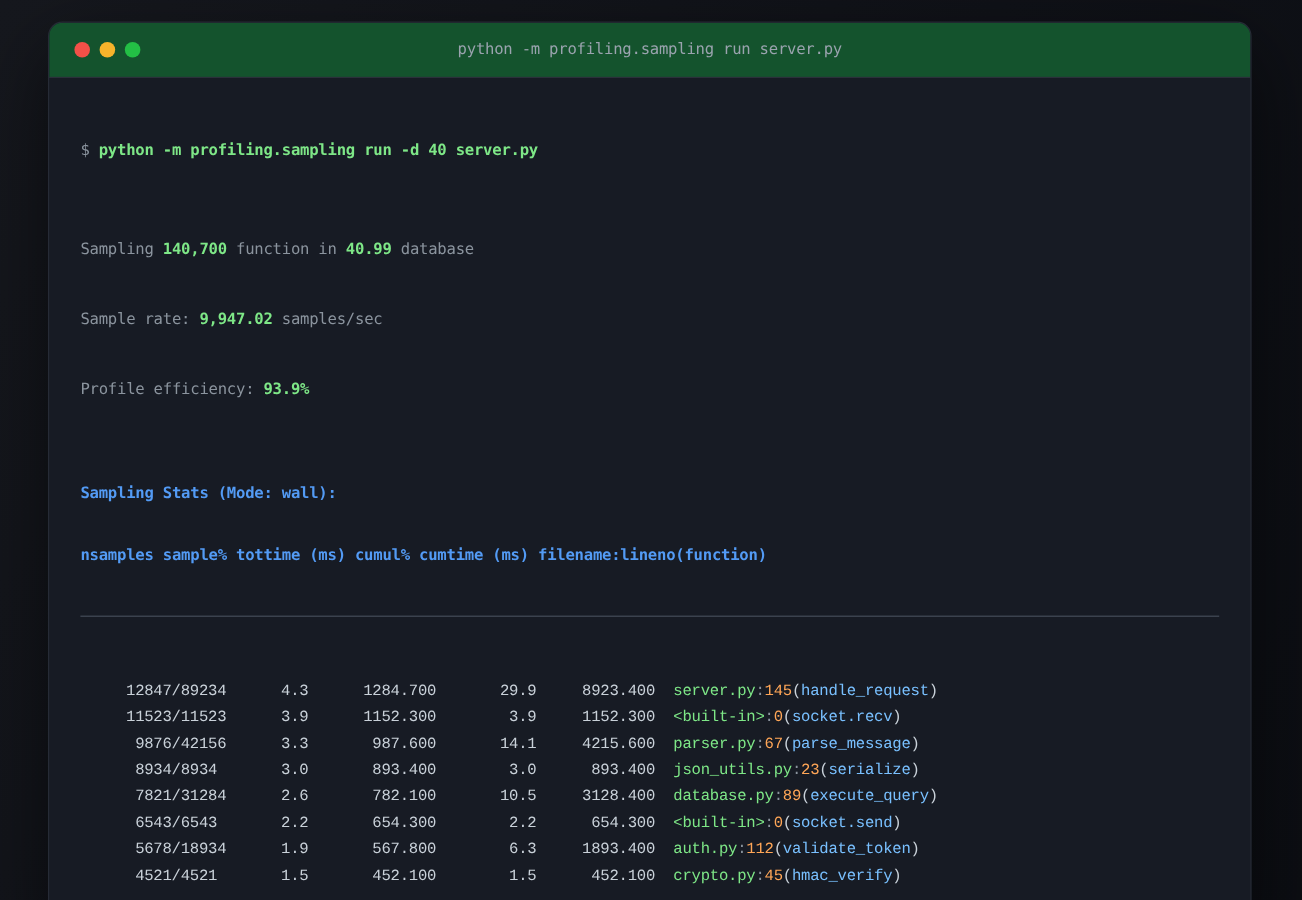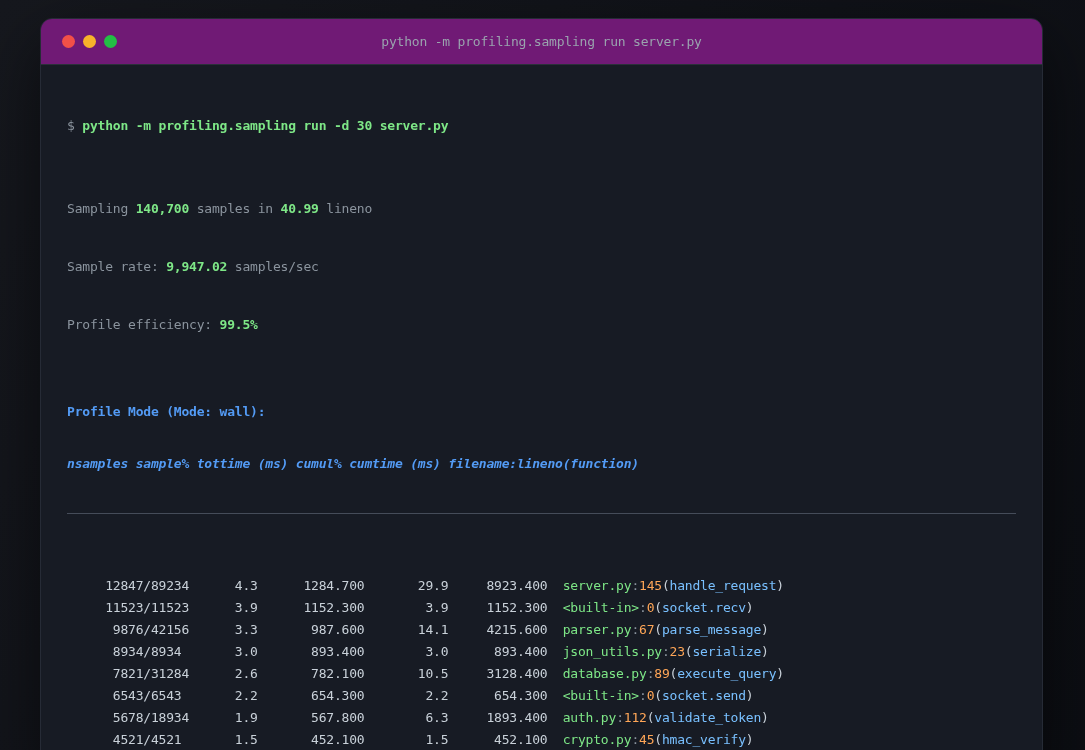--- a/index.html
+++ b/index.html
@@ -14,21 +14,21 @@
     left: 40px; top: 18px;
     width: 1003px; height: 760px;
     background: #171b24;
     border: 1px solid #262b36;
     border-radius: 12px;
     box-shadow: 0 24px 70px rgba(0,0,0,0.55);
     overflow: hidden;
   }
   .titlebar {
     height: 46px;
-    background: #701a75;
+    background: #14532d;
     border-bottom: 1px solid #2b303a;
     display: flex;
     align-items: center;
     justify-content: center;
     position: relative;
     text-align: center;
   }
   .traffic-lights {
     position: absolute;
     left: 21px; top: 0;
@@ -61,55 +61,55 @@
     font-weight: 700;
   }
   .seg-dim    { color: var(--dim, #8b949e); }
   .seg-green  { color: var(--green, #7ee787); font-weight: 700; }
   .cmd .seg-green { font-weight: 700; }
   .divider {
     border: none;
     border-top: 1px solid #454c59;
     margin-top: 9px;
   }
-  .t-rows { margin-top: 16px; }
+  .t-rows { margin-top: 6px; font-family: Liberation Mono, monospace; }
   .t-row { line-height: 22px; white-space: pre; }
   .t-row .r-prefix { color: var(--foreground, #c9d1d9); }
   .t-row .r-file   { color: var(--green, #7ee787); font-weight: 400; }
   .t-row .r-colon  { color: var(--dim, #8b949e); }
   .t-row .r-line   { color: var(--orange, #ffa657); font-weight: 400; }
   .t-row .r-paren  { color: var(--foreground, #c9d1d9); }
   .t-row .r-func   { color: var(--function_blue, #79c0ff); font-weight: 400; }
   
   .mt18 { margin-top: 18px; }
   .mt8  { margin-top: 8px; }
   .mt22 { margin-top: 22px; }
-  .mt2  { margin-top: 2px; font-style: italic; }
+  .mt2  { margin-top: 2px; }
 </style>
 </head>
 <body style="--green: #7ee787; --orange: #ffa657; --heading_blue: #539bf5; --function_blue: #79c0ff; --foreground: #c9d1d9; --dim: #8b949e; --traffic_red: #f25048; --traffic_yellow: #f7b32b; --traffic_green: #23bf45;">
 
 <div class="window">
   <div class="titlebar">
     <div class="traffic-lights">
       <span class="tl red"></span>
       <span class="tl yellow"></span>
       <span class="tl green"></span>
     </div>
     <div class="title">python -m profiling.sampling run server.py</div>
   </div>
 
   <div class="term">
-    <div class="line cmd"><span class="seg-dim">$ </span><span class="seg-green">python -m profiling.sampling run -d 30 server.py</span></div>
+    <div class="line cmd"><span class="seg-dim">$ </span><span class="seg-green">python -m profiling.sampling run -d 40 server.py</span></div>
 
-    <div class="line mt18"><span class="seg-dim">Sampling </span><span class="seg-green">140,700</span><span class="seg-dim"> samples in </span><span class="seg-green">40.99</span><span class="seg-dim"> lineno</span></div>
+    <div class="line mt18"><span class="seg-dim">Sampling </span><span class="seg-green">140,700</span><span class="seg-dim"> function in </span><span class="seg-green">40.99</span><span class="seg-dim"> database</span></div>
     <div class="line mt8"><span class="seg-dim">Sample rate: </span><span class="seg-green">9,947.02</span><span class="seg-dim"> samples/sec</span></div>
-    <div class="line mt8"><span class="seg-dim">Profile efficiency: </span><span class="seg-green">99.5%</span></div>
+    <div class="line mt8"><span class="seg-dim">Profile efficiency: </span><span class="seg-green">93.9%</span></div>
 
-    <div class="heading mt22">Profile Mode (Mode: wall):</div>
+    <div class="heading mt22">Sampling Stats (Mode: wall):</div>
     <div class="heading mt2">nsamples sample% tottime (ms) cumul% cumtime (ms) filename:lineno(function)</div>
     <hr class="divider">
 
     <div class="t-rows"><div class="t-row"><span class="r-prefix">     12847/89234      4.3      1284.700       29.9     8923.400  </span><span class="r-file">server.py</span><span class="r-colon">:</span><span class="r-line">145</span><span class="r-paren">(</span><span class="r-func">handle_request</span><span class="r-paren">)</span></div><div class="t-row"><span class="r-prefix">     11523/11523      3.9      1152.300        3.9     1152.300  </span><span class="r-file">&lt;built-in&gt;</span><span class="r-colon">:</span><span class="r-line">0</span><span class="r-paren">(</span><span class="r-func">socket.recv</span><span class="r-paren">)</span></div><div class="t-row"><span class="r-prefix">      9876/42156      3.3       987.600       14.1     4215.600  </span><span class="r-file">parser.py</span><span class="r-colon">:</span><span class="r-line">67</span><span class="r-paren">(</span><span class="r-func">parse_message</span><span class="r-paren">)</span></div><div class="t-row"><span class="r-prefix">      8934/8934       3.0       893.400        3.0      893.400  </span><span class="r-file">json_utils.py</span><span class="r-colon">:</span><span class="r-line">23</span><span class="r-paren">(</span><span class="r-func">serialize</span><span class="r-paren">)</span></div><div class="t-row"><span class="r-prefix">      7821/31284      2.6       782.100       10.5     3128.400  </span><span class="r-file">database.py</span><span class="r-colon">:</span><span class="r-line">89</span><span class="r-paren">(</span><span class="r-func">execute_query</span><span class="r-paren">)</span></div><div class="t-row"><span class="r-prefix">      6543/6543       2.2       654.300        2.2      654.300  </span><span class="r-file">&lt;built-in&gt;</span><span class="r-colon">:</span><span class="r-line">0</span><span class="r-paren">(</span><span class="r-func">socket.send</span><span class="r-paren">)</span></div><div class="t-row"><span class="r-prefix">      5678/18934      1.9       567.800        6.3     1893.400  </span><span class="r-file">auth.py</span><span class="r-colon">:</span><span class="r-line">112</span><span class="r-paren">(</span><span class="r-func">validate_token</span><span class="r-paren">)</span></div><div class="t-row"><span class="r-prefix">      4521/4521       1.5       452.100        1.5      452.100  </span><span class="r-file">crypto.py</span><span class="r-colon">:</span><span class="r-line">45</span><span class="r-paren">(</span><span class="r-func">hmac_verify</span><span class="r-paren">)</span></div><div class="t-row"></div></div>
 
     
 
     
     
     

